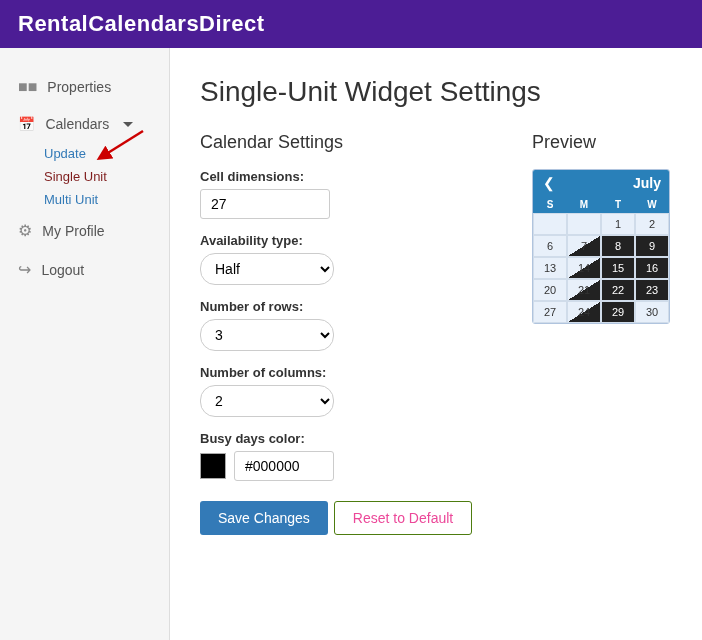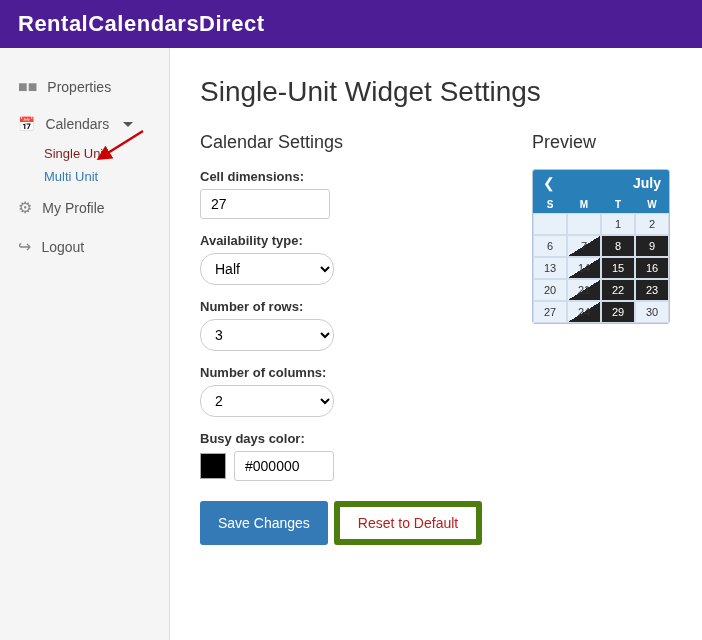--- a/index.html
+++ b/index.html
@@ -191,22 +191,22 @@
       color: #fff;
       border: none;
       border-radius: 3px;
       padding: 8px 18px;
       font-size: 14px;
       cursor: pointer;
     }
 
     .btn-reset {
       background: #fff;
-      color: #b91c1c;
-      border: 6px solid #4d7c0f;
+      color: #ec4899;
+      border: 1px solid #4d7c0f;
       border-radius: 3px;
       padding: 8px 18px;
       font-size: 14px;
       cursor: pointer;
     }
 
     
     .preview-title {
       font-size: 18px;
       font-weight: normal;
@@ -325,20 +325,21 @@
       <span class="label">Properties</span>
     </div>
 
     <div class="calendars-row">
       <span class="icon">📅</span>
       <span class="label">Calendars</span>
       <span class="arrow-indicator"></span>
     </div>
 
     <div class="sidebar-submenu">
+      <div class="sidebar-submenu-item">Update</div>
       <div class="sidebar-submenu-item active">Single Unit</div>
       <div class="sidebar-submenu-item">Multi Unit</div>
     </div>
 
     <svg class="arrow-annotation" viewBox="0 0 60 40">
       <defs>
         <marker id="arrowhead" markerWidth="6" markerHeight="6" refX="3" refY="3" orient="auto">
           <polygon points="0 0, 6 3, 0 6" fill="#cc0000"></polygon>
         </marker>
       </defs>

